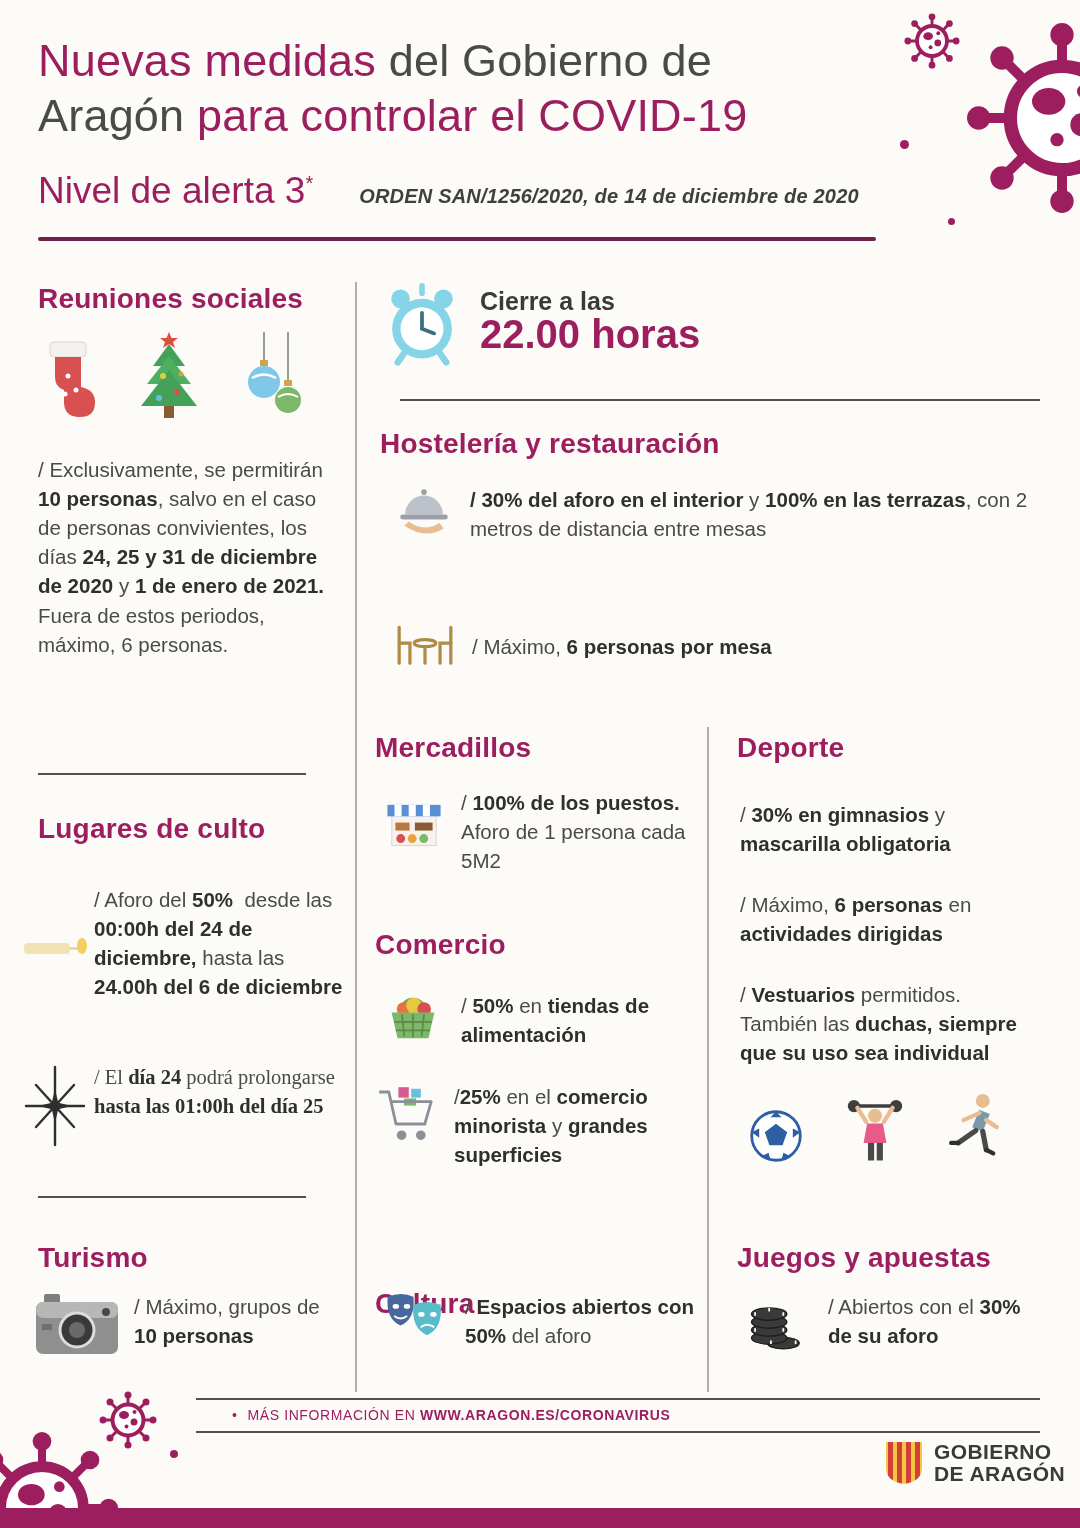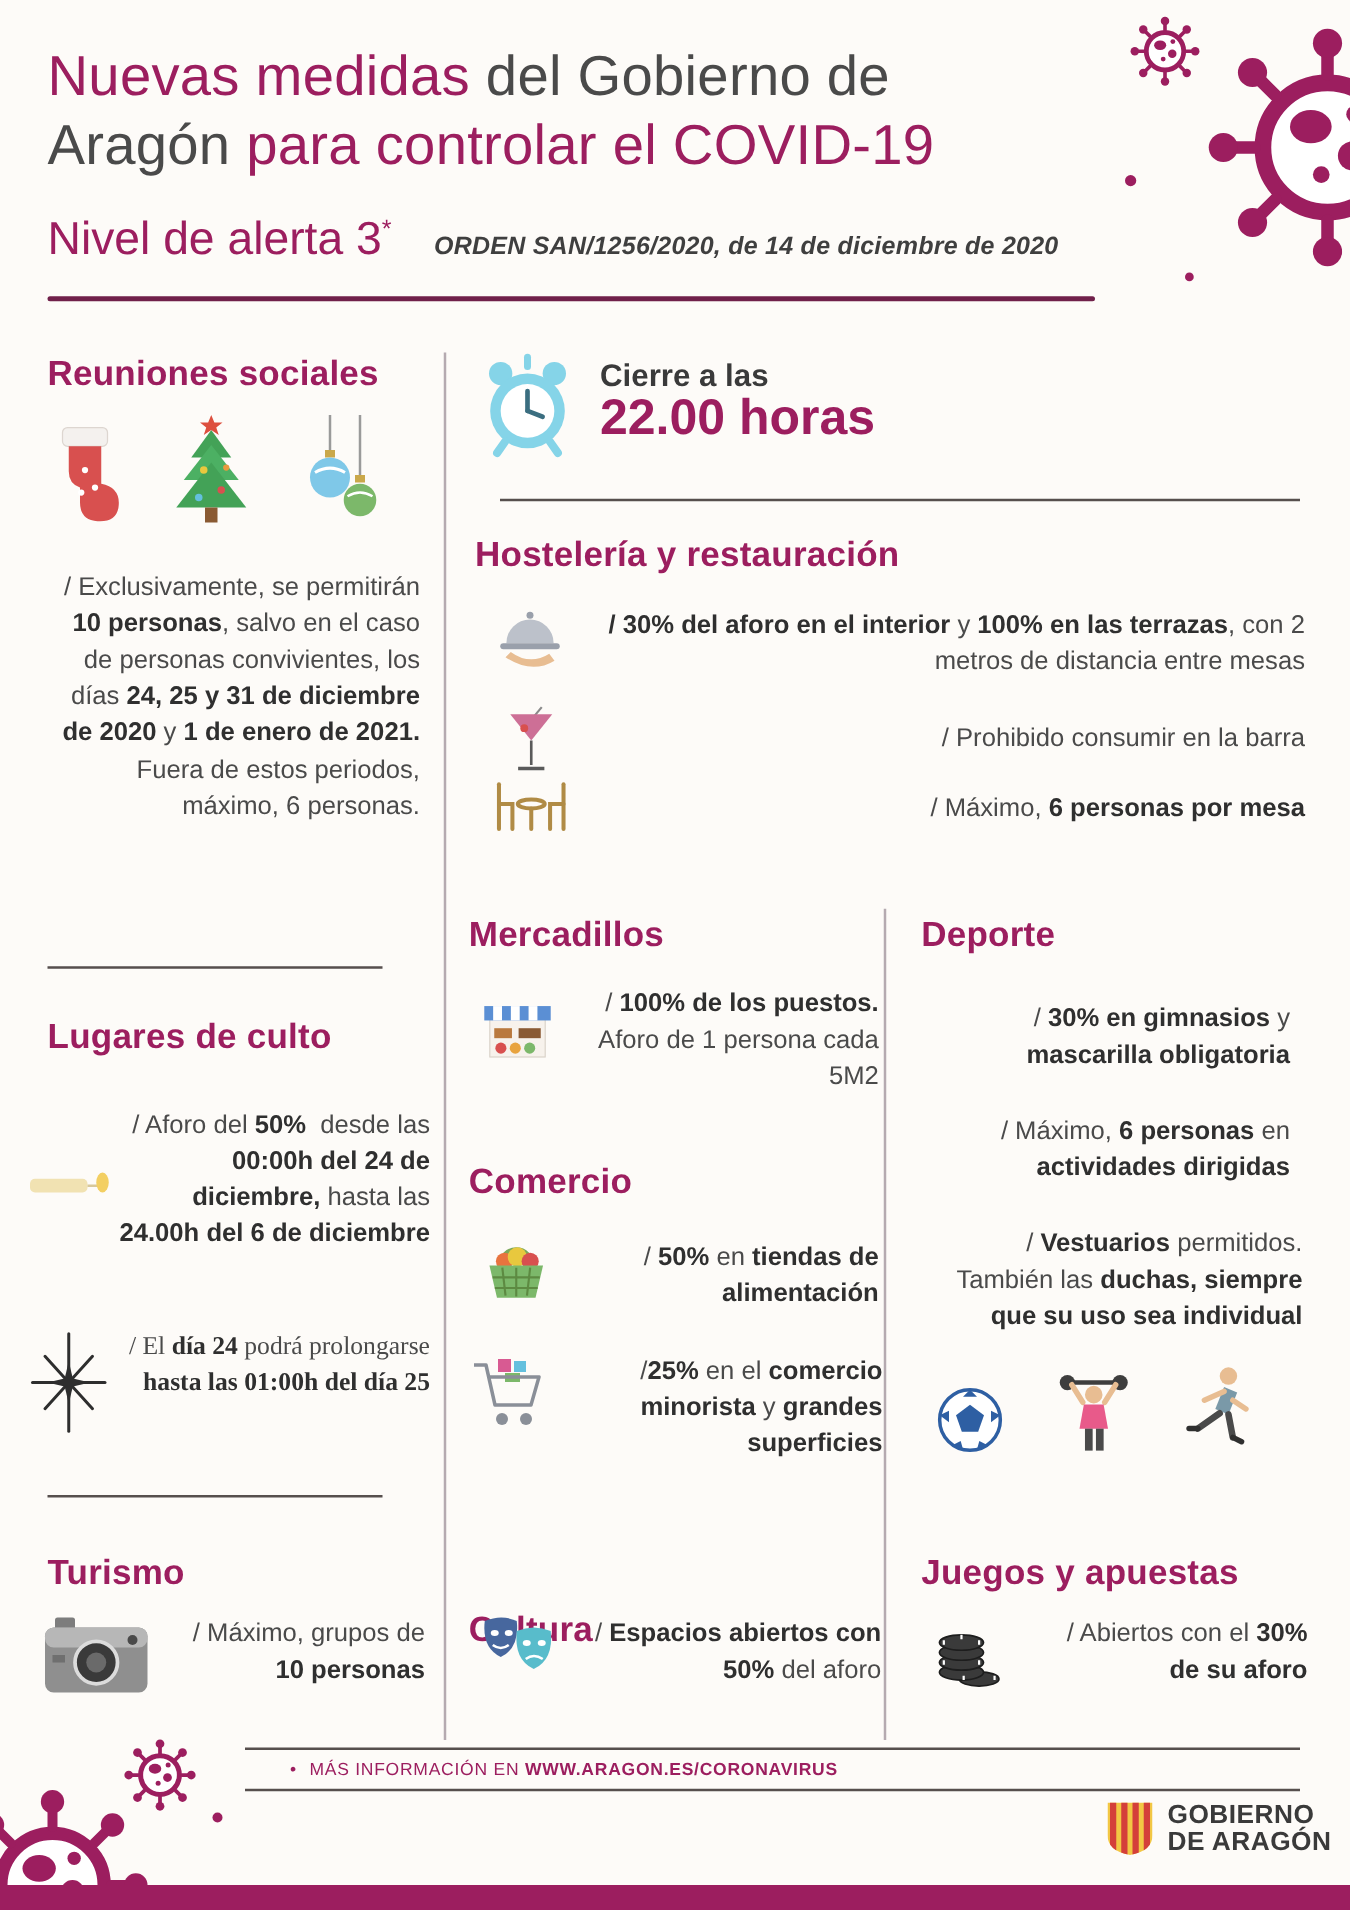--- a/index.html
+++ b/index.html
@@ -10,27 +10,27 @@
   }
   *{margin:0;padding:0;box-sizing:border-box;}
   body{background:#e8e8e8;font-family:"Liberation Sans",sans-serif;}
   .page{position:relative;width:1080px;height:1528px;margin:0 auto;background:#fdfbf8;overflow:hidden;color:var(--ink);}
   .abs{position:absolute;}
   .bold{font-weight:400;}
   .accent{color:var(--accent);}
   .gray{color:#4a4a4a;}
 
   .title{font-size:45px;line-height:1.22;letter-spacing:0.2px;}
-  .nivel-row{display:flex;align-items:baseline;gap:34px;}
+  .nivel-row{display:flex;align-items:baseline;gap:46px;}
   .nivel{font-size:37px;color:var(--accent);}
   .nivel sup{font-size:20px;}
   .order{font-size:20px;font-style:italic;font-weight:700;color:#3f3f3f;letter-spacing:0.2px;}
 
   .sec-title{font-size:28px;font-weight:700;color:var(--accent);letter-spacing:0.2px;}
-  .body-txt{font-size:20.5px;line-height:1.42;color:var(--ink);text-align:right;}
+  .body-txt{font-size:20.5px;line-height:1.42;color:var(--ink);}
   .body-txt b{color:var(--ink-dark);}
 
   .hr{background:#564f4d;height:2px;}
   .hr-main{background:var(--rule);height:4px;border-radius:2px;}
   .vr{background:#b5aab0;width:2px;}
 
   .item{display:flex;align-items:flex-start;}
   .item .ic{flex:0 0 auto;}
   .item .txt{flex:1 1 auto;}
 
@@ -210,30 +210,20 @@
   <div class="abs item" style="left:396px;top:485px;width:648px;gap:18px;">
     <svg class="ic" width="56" height="52" viewBox="0 0 80 74">
       <circle cx="40" cy="10" r="4" fill="#9aa0ab"></circle>
       <path d="M13 42 a27 27 0 0 1 54 0 z" fill="#bcc1ca"></path>
       <rect x="6" y="42" width="68" height="7" rx="3.5" fill="#9aa0ab"></rect>
       <path d="M18 52 q22 16 44 2 l6 8 q-26 16 -56 -4 z" fill="#e8bd92"></path>
     </svg>
     <div class="txt body-txt"><b>/ 30% del aforo en el interior</b> y <b>100% en las terrazas</b>, con 2 metros de distancia entre mesas</div>
   </div>
 
-  <div class="abs item" style="left:404px;top:562px;width:640px;gap:28px;">
-    <svg class="ic" width="42" height="62" viewBox="0 0 60 82">
-      <line x1="42" y1="2" x2="22" y2="26" stroke="#8a8a8a" stroke-width="2.5"></line>
-      <polygon points="6,10 54,10 30,40" fill="#cd6f96"></polygon>
-      <circle cx="22" cy="26" r="4.5" fill="#d8504f"></circle>
-      <line x1="30" y1="40" x2="30" y2="68" stroke="#5a5a5a" stroke-width="3"></line>
-      <line x1="15" y1="72" x2="45" y2="72" stroke="#5a5a5a" stroke-width="4"></line>
-    </svg>
-    <div class="txt body-txt" style="padding-top:14px;">/ Prohibido consumir en la barra</div>
-  </div>
 
   <div class="abs item" style="left:392px;top:622px;width:652px;gap:14px;">
     <svg class="ic" width="66" height="48" viewBox="0 0 92 64">
       <g stroke="#b08b45" stroke-width="4.5" fill="none" stroke-linecap="round">
         <path d="M10 6 v50"></path>
           <path d="M10 28 h15 v28"></path>
         <path d="M82 6 v50"></path>
           <path d="M82 28 h-15 v28"></path>
         <ellipse cx="46" cy="28" rx="15" ry="5"></ellipse>
         <path d="M46 33 v23"></path>

